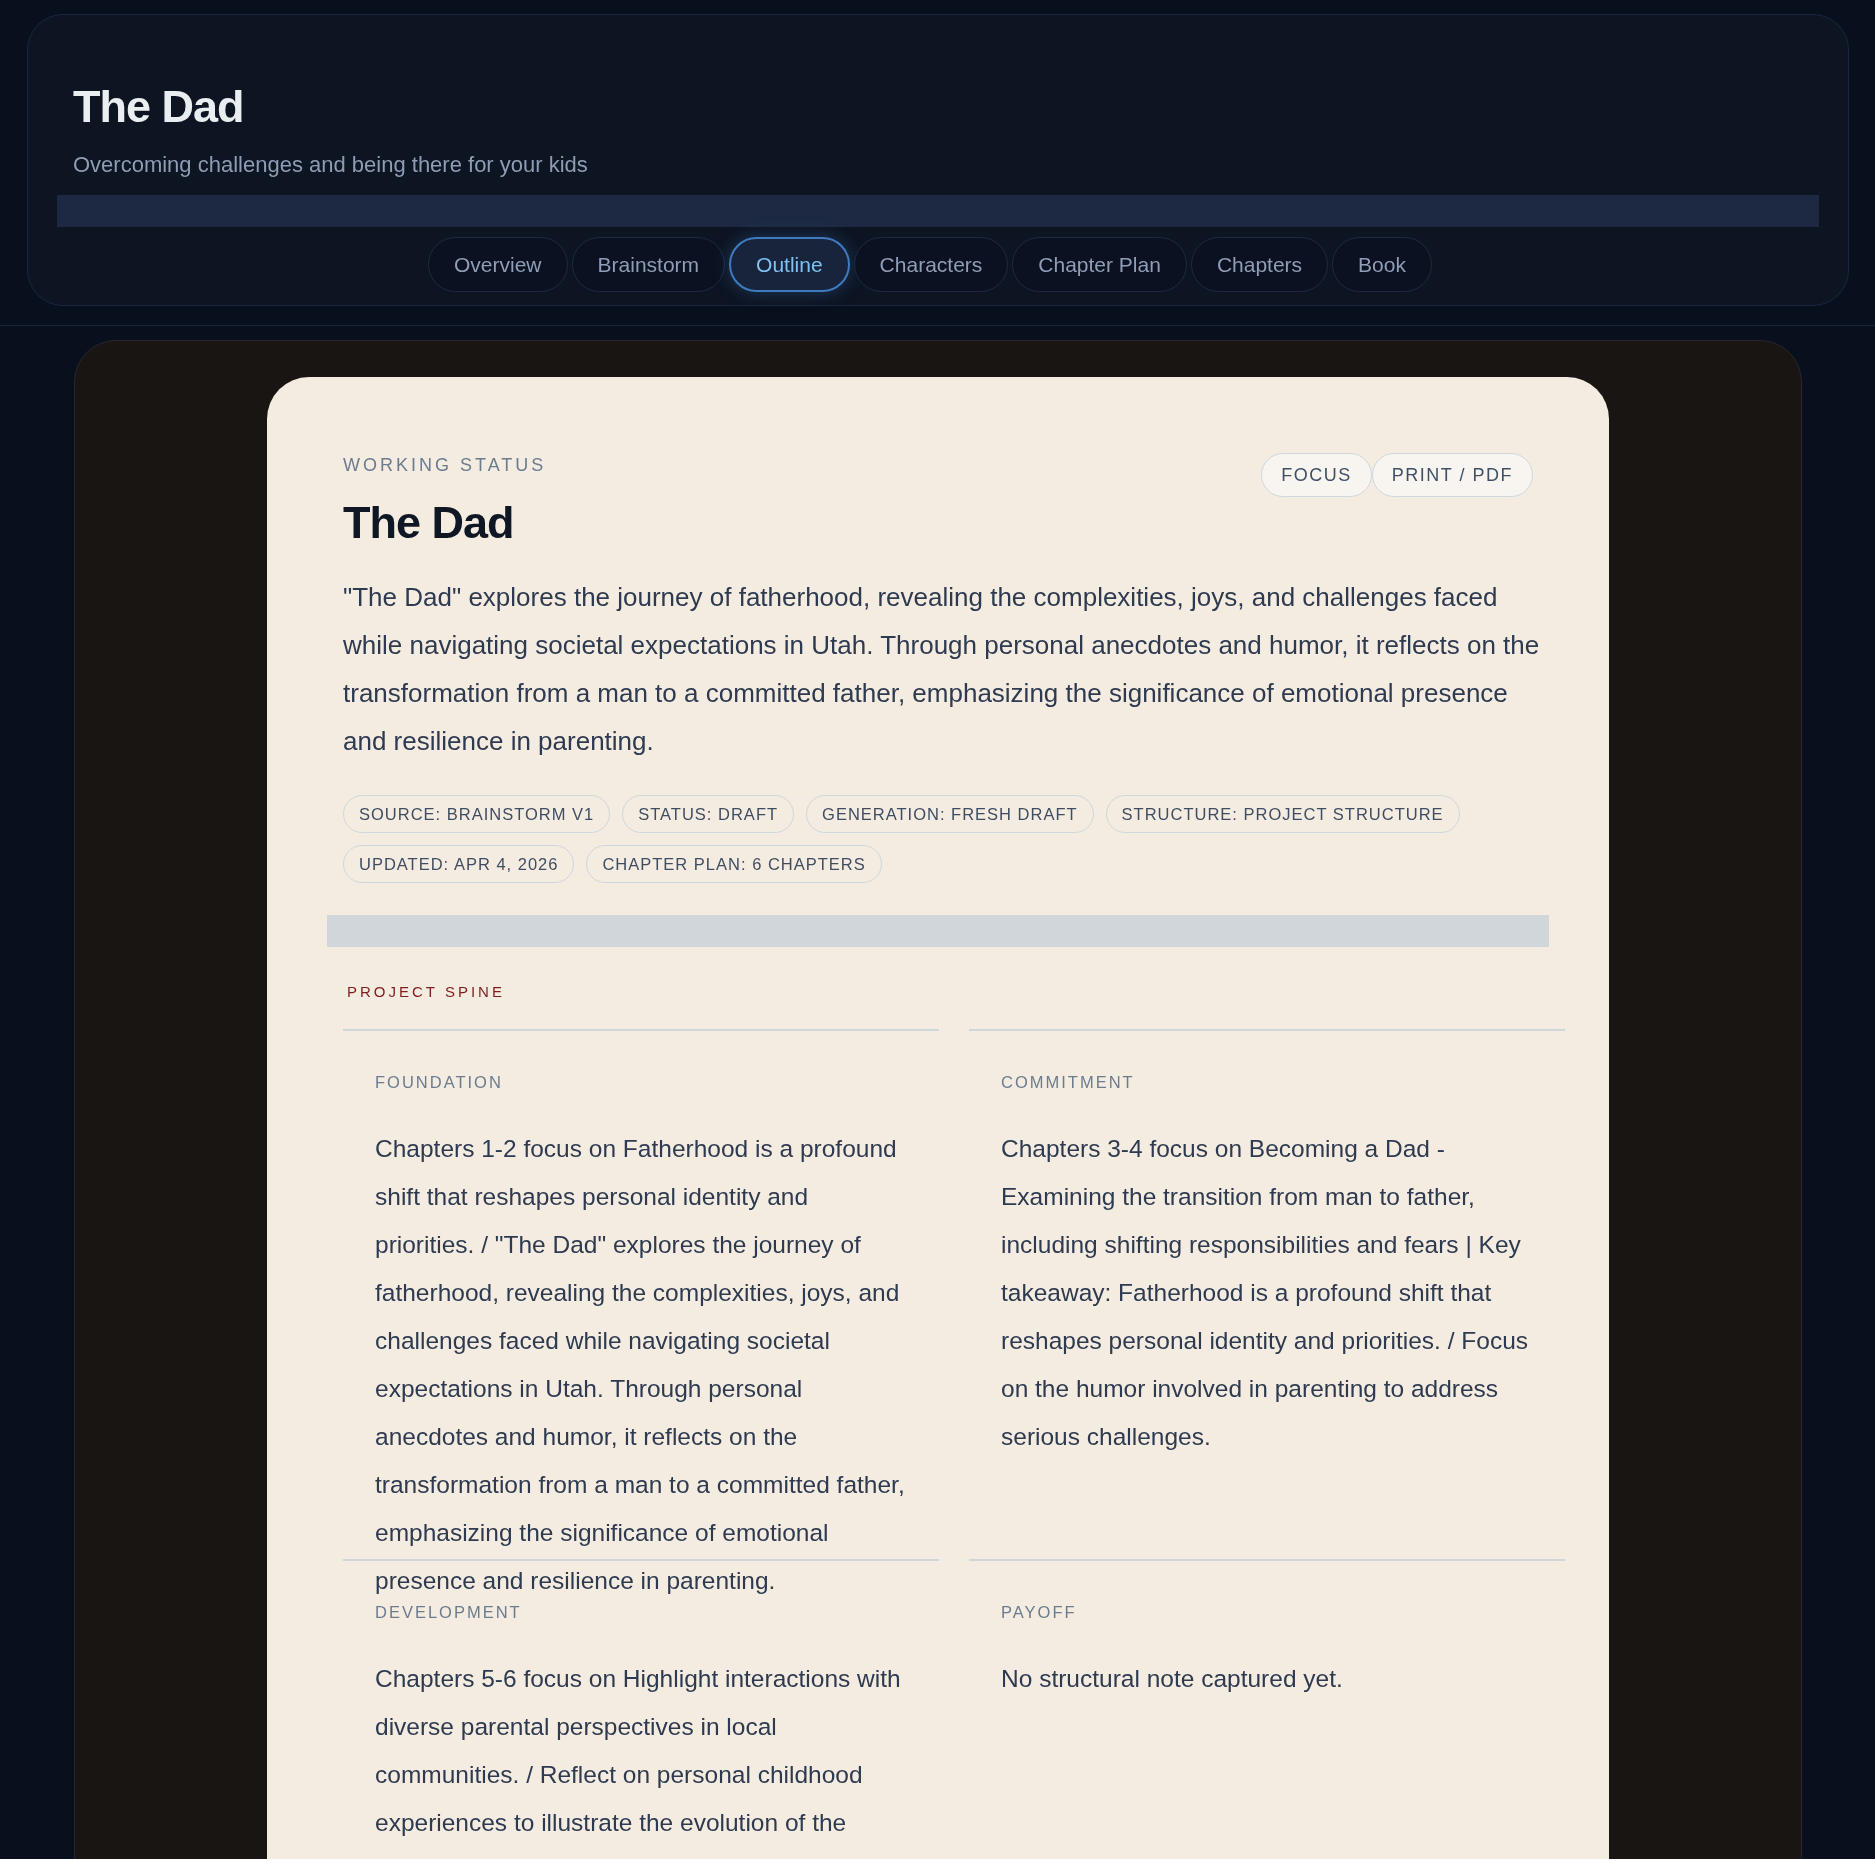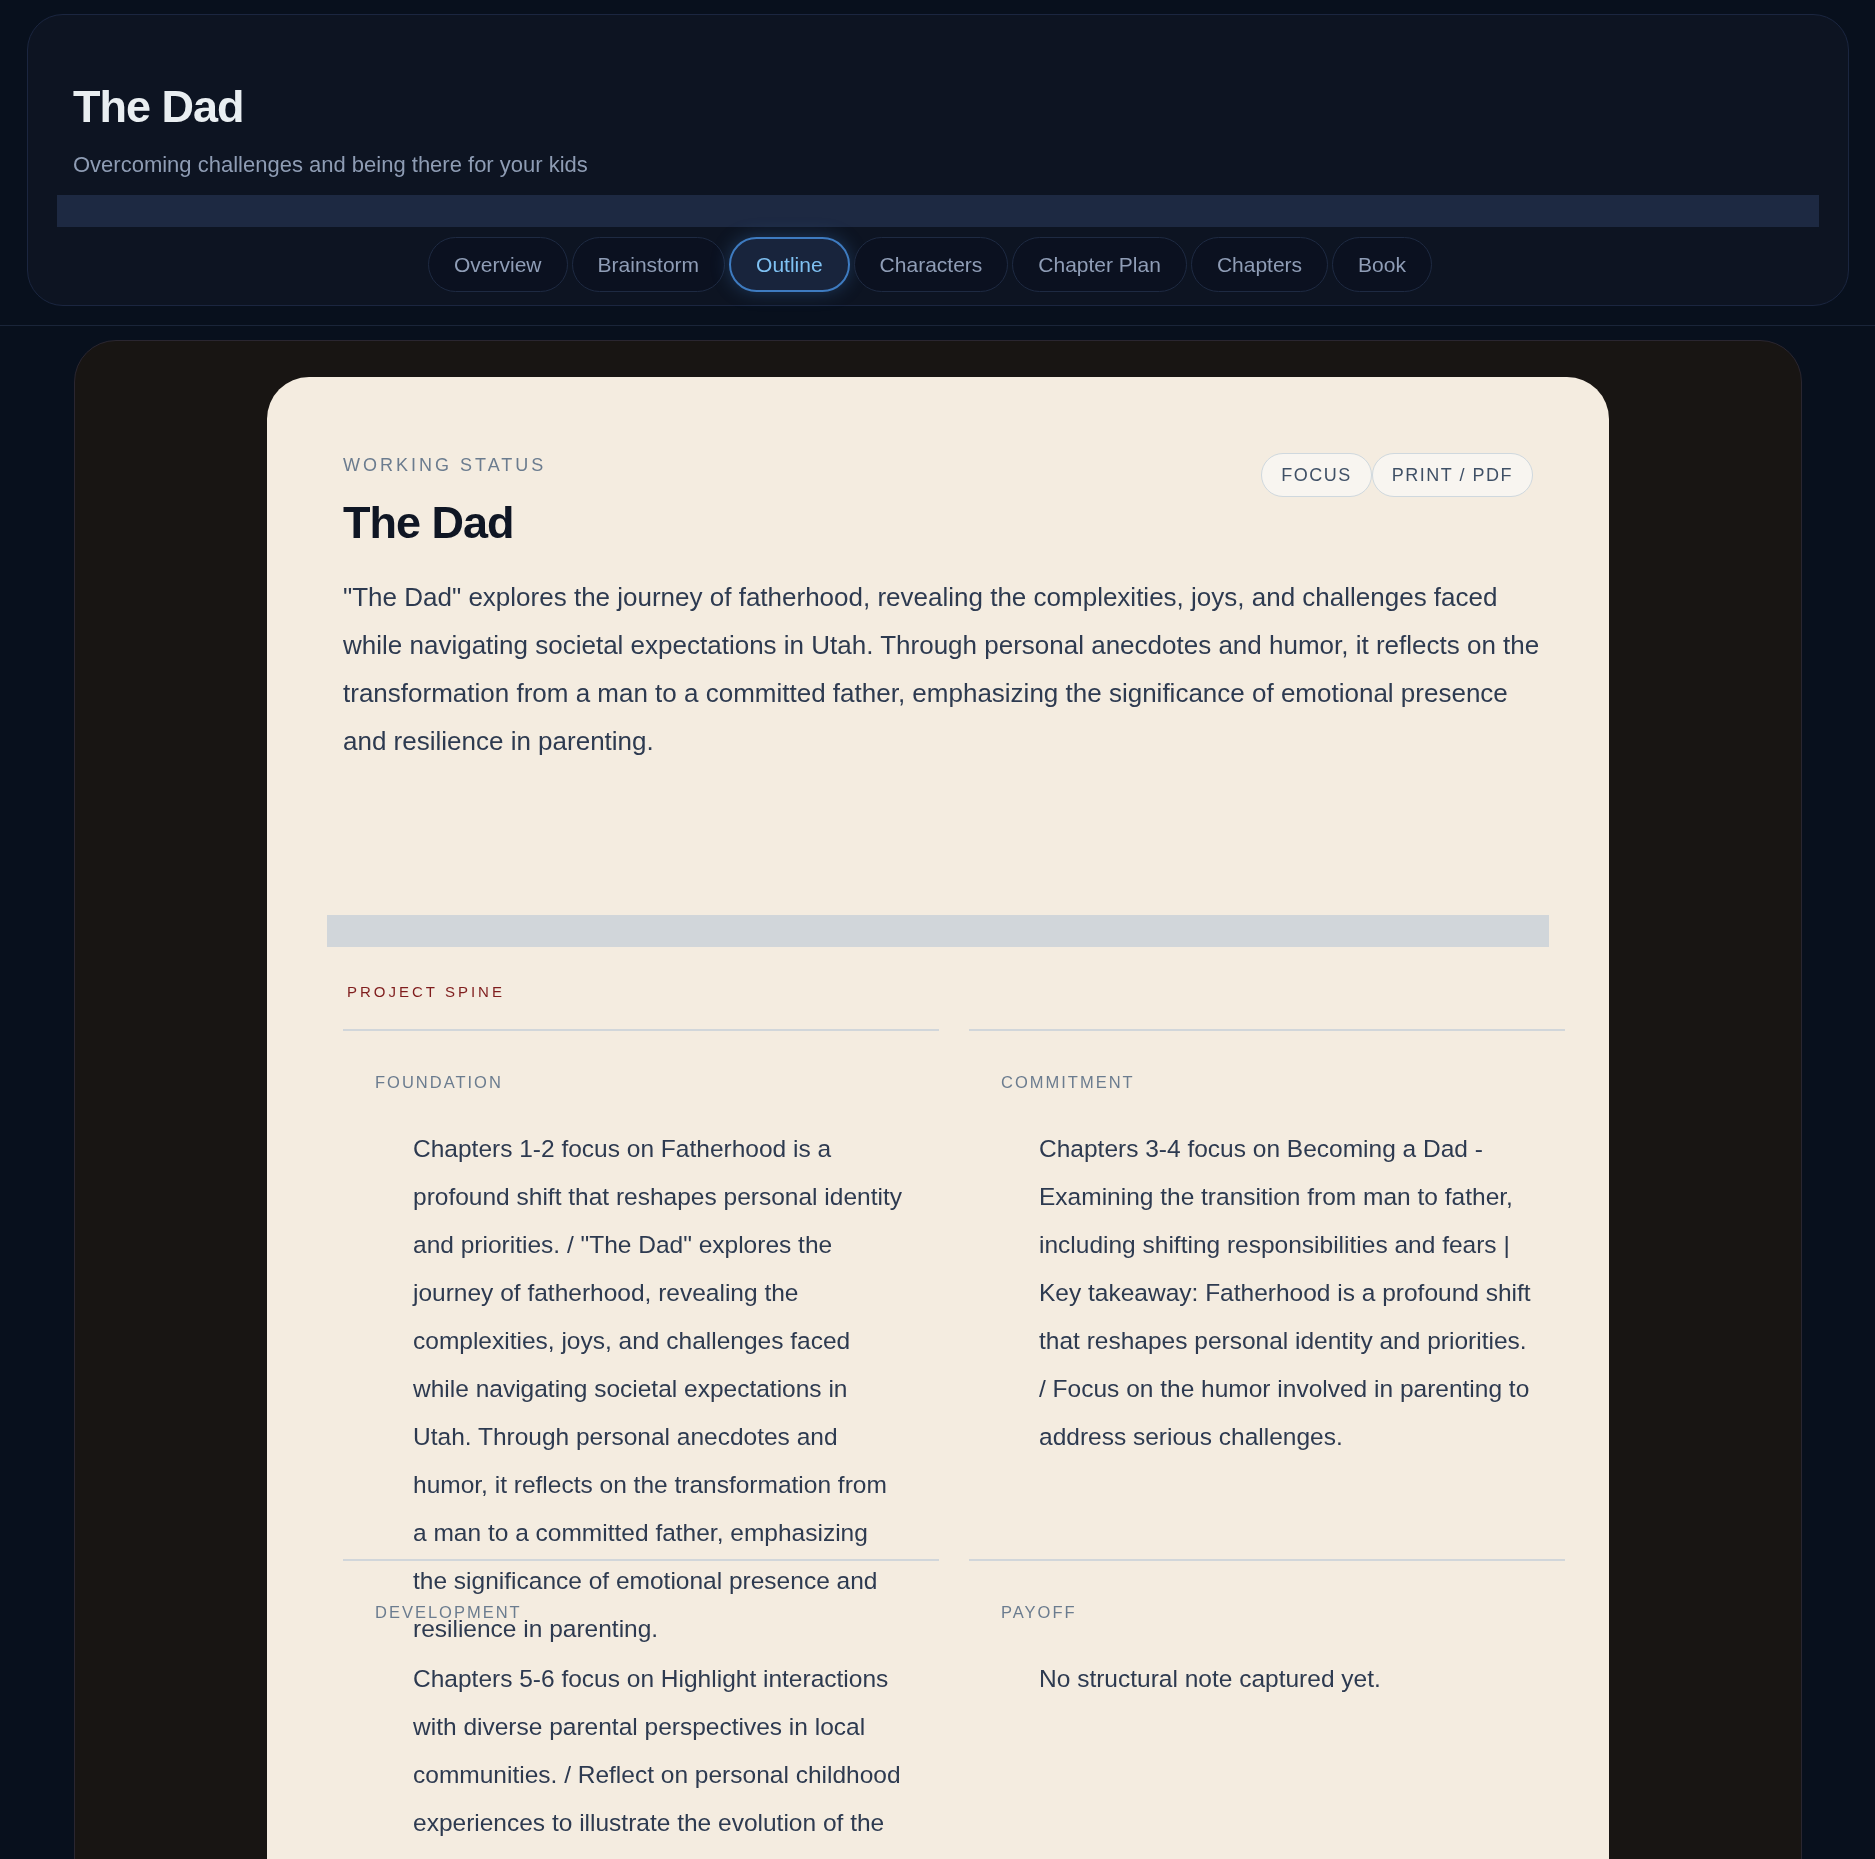--- a/index.html
+++ b/index.html
@@ -112,21 +112,21 @@
     border-top: 2px solid #d1d6da;
     padding-top: 26px;
   }
   .spine-cell.row1 { height: 530px; }
   .spine-label {
     font-size: 16.5px; letter-spacing: 2px; color: #6b7c8f;
     height: 24px;
   }
   .spine-body {
     margin-top: 20px;
-    font-size: 24.5px; line-height: 48px; color: #2d3a50; margin-left: 38px;
+    font-size: 24.5px; line-height: 48px; color: #2d3a50;
   }
   .spine-footer {
     margin-top: 46px;
     font-size: 21px; color: #7b8694;
   }
 </style>
 </head>
 <body>
 
 <div class="topbar">
@@ -150,20 +150,28 @@
 
 <div class="paper">
   <div class="eyebrow">WORKING STATUS</div>
   <div class="paper-actions">
     <div class="action-btn">FOCUS</div>
     <div class="action-btn">PRINT / PDF</div>
   </div>
   <div class="paper-title">The Dad</div>
   <p class="paper-desc">"The Dad" explores the journey of fatherhood, revealing the complexities, joys, and challenges faced while navigating societal expectations in Utah. Through personal anecdotes and humor, it reflects on the transformation from a man to a committed father, emphasizing the significance of emotional presence and resilience in parenting.</p>
 
+  <div class="chips">
+    <span class="chip">SOURCE: BRAINSTORM V1</span>
+    <span class="chip">STATUS: DRAFT</span>
+    <span class="chip">GENERATION: FRESH DRAFT</span>
+    <span class="chip">STRUCTURE: PROJECT STRUCTURE</span>
+    <span class="chip">UPDATED: APR 4, 2026</span>
+    <span class="chip">CHAPTER PLAN: 6 CHAPTERS</span>
+  </div>
 
   <div class="paper-divider"></div>
   <div class="section-label">PROJECT SPINE</div>
 
   <div class="spine-grid">
     <div class="spine-cell row1">
       <div class="spine-label">FOUNDATION</div>
       <p class="spine-body">Chapters 1-2 focus on Fatherhood is a profound shift that reshapes personal identity and priorities. / "The Dad" explores the journey of fatherhood, revealing the complexities, joys, and challenges faced while navigating societal expectations in Utah. Through personal anecdotes and humor, it reflects on the transformation from a man to a committed father, emphasizing the significance of emotional presence and resilience in parenting.</p>
     </div>
     <div class="spine-cell row1">

